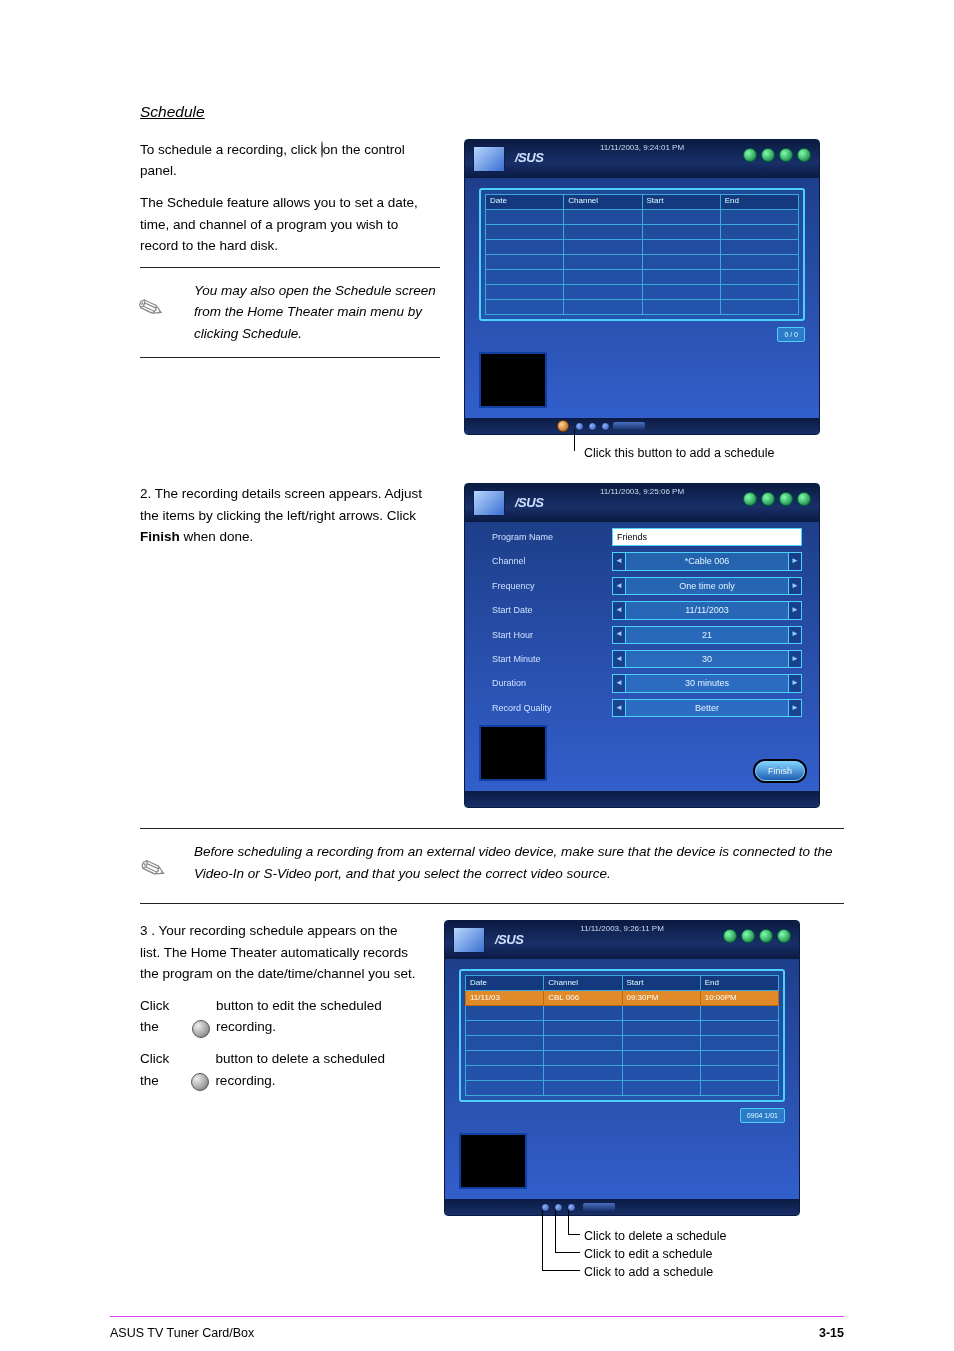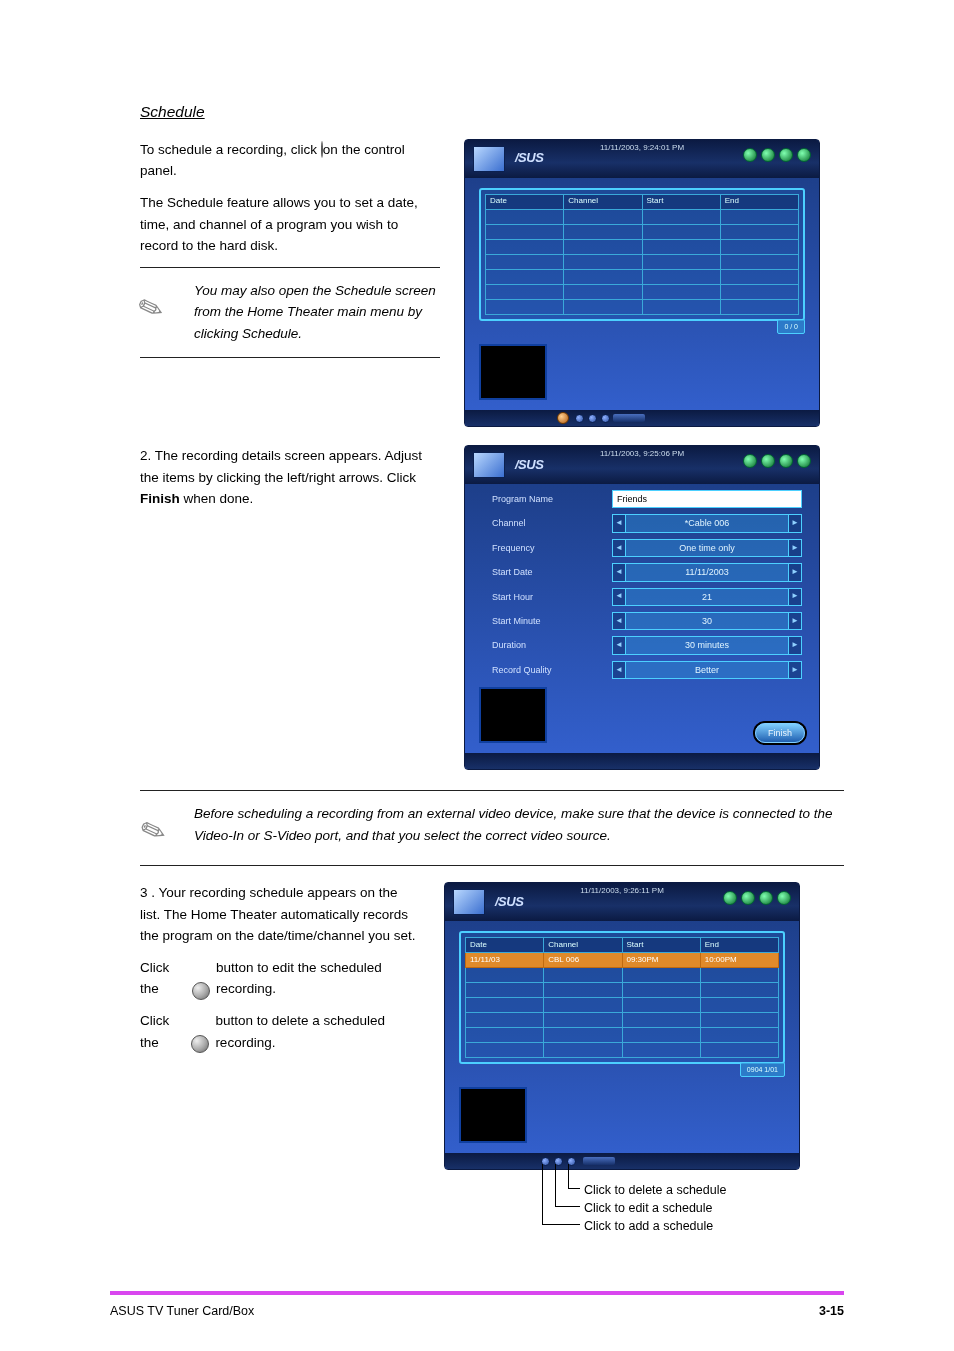--- a/index.html
+++ b/index.html
@@ -19,21 +19,21 @@
 
   
   .shot { flex: 0 0 356px; position: relative; }
   .win { width: 356px; background: linear-gradient(180deg, #1a3a80 0%, #3461d0 100%); border: 1px solid #0b1a42; border-radius: 4px; overflow: hidden; font-family: Verdana, sans-serif; color: #cde; }
   .titlebar { height: 38px; background: linear-gradient(180deg, #0b1a42 0%, #183068 60%, #0b1a42 100%); display: flex; align-items: center; position: relative; padding: 0 8px; }
   .monitor-icon { width: 32px; height: 26px; background: linear-gradient(135deg, #b9d8ff, #3b6fd0); border: 1px solid #0b2050; }
   .asus-logo { margin-left: 10px; font-style: italic; font-weight: bold; font-size: 13px; color: #cfe0ff; letter-spacing: -0.5px; }
   .tb-date { position: absolute; left: 50%; transform: translateX(-50%); top: 2px; font-size: 8px; color: #cde; white-space: nowrap; }
   .tb-btns { position: absolute; right: 8px; top: 8px; display: flex; gap: 4px; }
   .tb-btn { width: 14px; height: 14px; border-radius: 50%; background: radial-gradient(circle at 35% 35%, #7fffb0, #0a6b2a); border: 1px solid #063; }
-  .body { padding: 10px 14px 10px 14px; display: flex; flex-direction: column; }
+  .body { padding: 10px 14px 10px 14px; display: flex; flex-direction: column; gap: 8px; }
   .tablewrap { border: 2px solid #4cd0ff; background: rgba(30,90,170,0.35); padding: 4px; border-radius: 3px; }
   .tbl { width: 100%; border-collapse: collapse; table-layout: fixed; }
   .tbl th, .tbl td { border: 1px solid #3aa9d9; height: 15px; font-size: 8px; font-weight: normal; text-align: left; padding: 0 4px; color: #dff; }
   .tbl th { background: rgba(12,40,100,0.5); }
   .tbl .orange td { background: #e08a2a; color: #fff; border-color: #c06a10; }
   .pager { display: flex; justify-content: flex-end; margin-top: -2px; }
   .pager-chip { background: rgba(45,140,210,0.7); border: 1px solid #4cd0ff; font-size: 7px; padding: 1px 6px; color: #dff; border-radius: 2px; }
   .lower { display: flex; align-items: flex-end; gap: 10px; padding: 0 14px 10px; }
   .preview { width: 68px; height: 56px; background: #000; border: 2px solid #1040a0; }
   .finish { margin-left: auto; background: linear-gradient(180deg, #7fcfff, #205fb0); border: 1px solid #7fcfff; color: #eaf6ff; font-size: 9px; padding: 2px 12px; border-radius: 10px; }
@@ -53,21 +53,21 @@
   .txtin { flex: 1; background: #fff; color: #000; font-size: 9px; padding: 1px 4px; border: 1px solid #4cd0ff; }
   .callouts-wrap { position: relative; height: 99px; width: 440px; }
   .co-label { position: absolute; white-space: nowrap; font-size: 12.5px; }
   .co-v { position: absolute; width: 1px; background: #000; }
   .co-h { position: absolute; height: 1px; background: #000; }
 
   .single-call { position: relative; height: 30px; width: 356px; }
   .single-call .stem { position: absolute; left: 110px; top: -6px; width: 1px; height: 22px; background: #000; }
   .single-call .txt { position: absolute; left: 120px; top: 8px; font-size: 12.5px; }
 
-  .footer { position: absolute; bottom: 30px; left: 110px; right: 110px; border-top: 4px solid #d946ef; padding-top: 6px; display: flex; justify-content: space-between; font-size: 12.5px; }
+  .footer { position: absolute; bottom: 30px; left: 110px; right: 110px; border-top: 1px solid #d946ef; padding-top: 6px; display: flex; justify-content: space-between; font-size: 12.5px; }
   .footer .right { font-weight: bold; }
 </style>
 </head>
 <body>
 
 <div class="page">
 
   <div class="heading">Schedule</div>
 
   <div class="row">
@@ -160,20 +160,24 @@
         </div>
         <div class="bottombar">
           <div class="bb-knob"></div>
           <div class="bb-mini">
             <div class="bb-dot"></div>
             <div class="bb-dot"></div>
             <div class="bb-dot"></div>
           </div>
           <div class="bb-bar"></div>
         </div>
+      </div>
+      <div class="single-call">
+        <div class="stem"></div>
+        <div class="txt">Click this button to add a schedule</div>
       </div>
     </div>
   </div>
 
   <div class="row">
     <div class="left">
       <p class="para">
         <span>2. The recording details screen appears. Adjust the items by clicking the left/right arrows. Click</span>
         <b>Finish</b>
         <span>when done.</span>

